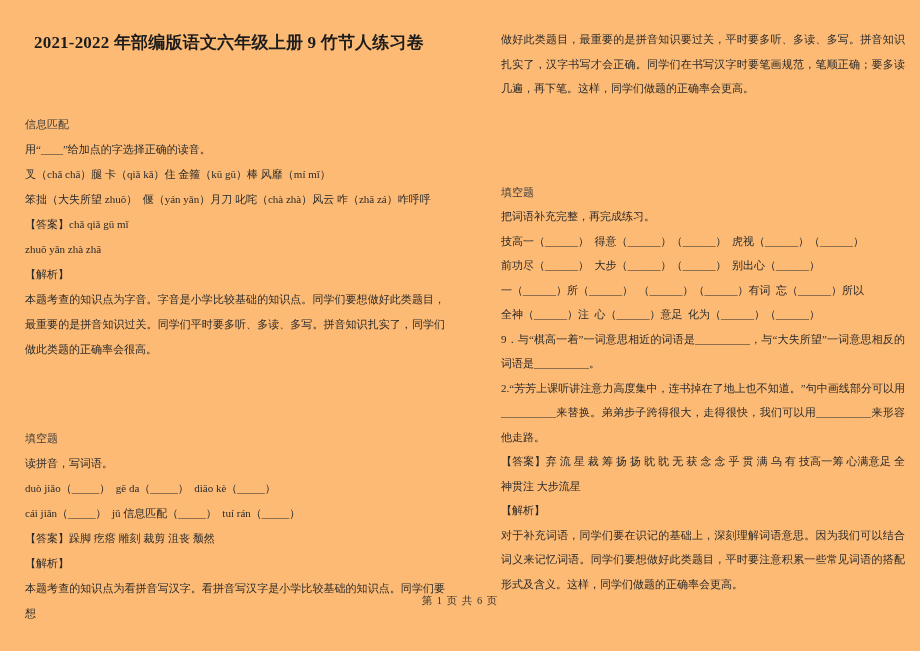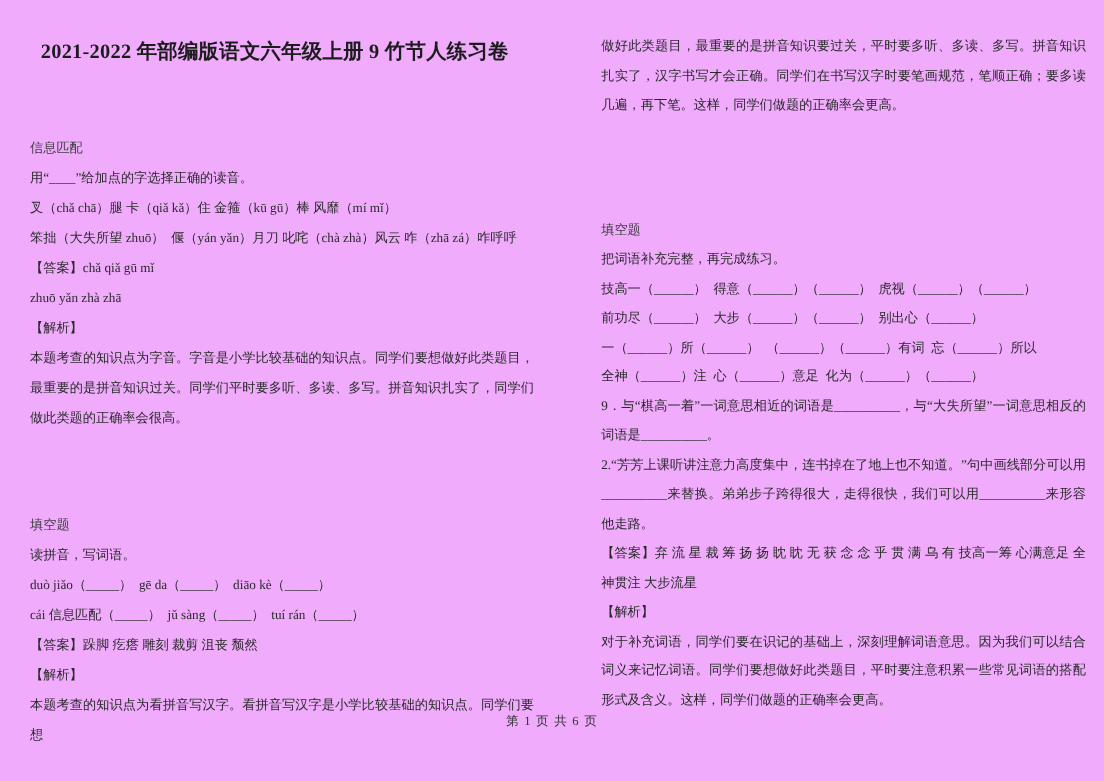--- a/index.html
+++ b/index.html
@@ -4,21 +4,21 @@
 <style>
   html, body {
     margin: 0;
     padding: 0;
     background: #ffffff;
   }
   .page {
     position: relative;
     width: 920px;
     height: 651px;
-    background: #f0abfc;
+    background: #fdba74;
     overflow: hidden;
     font-family: "Liberation Serif", "DejaVu Serif", serif;
     color: #262626;
   }
   .col {
     position: absolute;
     top: 0;
   }
   .col-left  { left: 25px;  top: 30px; width: 420px; }
   .col-right { left: 465px; top: 27px; width: 440px; }
@@ -72,21 +72,21 @@
     <div class="line">叉（chǎ chā）腿 卡（qiǎ kǎ）住 金箍（kū gū）棒 风靡（mí mǐ）</div>
     <div class="line">笨拙（大失所望 zhuō）  偃（yán yǎn）月刀 叱咤（chà zhà）风云 咋（zhā zá）咋呼呼</div>
     <div class="line"><span class="lbl">【答案】</span><span>chǎ qiǎ gū mǐ</span></div>
     <div class="line">zhuō yǎn zhà zhā</div>
     <div class="line">【解析】</div>
     <div class="para">本题考查的知识点为字音。字音是小学比较基础的知识点。同学们要想做好此类题目，最重要的是拼音知识过关。同学们平时要多听、多读、多写。拼音知识扎实了，同学们做此类题的正确率会很高。</div>
 
     <div class="line heading gap-sect-l">填空题</div>
     <div class="line">读拼音，写词语。</div>
     <div class="line">duò jiǎo（_____）  gē da（_____）  diāo kè（_____）</div>
-    <div class="line">cái 信息匹配（_____）  jǔ sàng（_____）  tuí rán（_____）</div>
+    <div class="line">cái jiǎn（_____）  jǔ 信息匹配（_____）  tuí rán（_____）</div>
     <div class="line"><span class="lbl">【答案】</span><span>跺脚 疙瘩 雕刻 裁剪 沮丧 颓然</span></div>
     <div class="line">【解析】</div>
     <div class="para">本题考查的知识点为看拼音写汉字。看拼音写汉字是小学比较基础的知识点。同学们要想</div>
   </div>
 
   <div class="col col-right">
     <div class="para">做好此类题目，最重要的是拼音知识要过关，平时要多听、多读、多写。拼音知识扎实了，汉字书写才会正确。同学们在书写汉字时要笔画规范，笔顺正确；要多读几遍，再下笔。这样，同学们做题的正确率会更高。</div>
 
     <div class="line heading gap-sect-r">填空题</div>
     <div class="line">把词语补充完整，再完成练习。</div>

